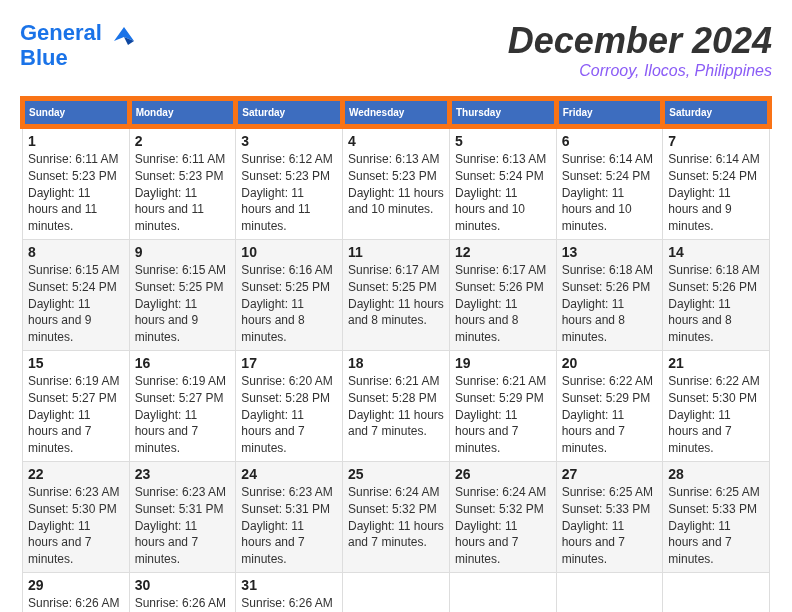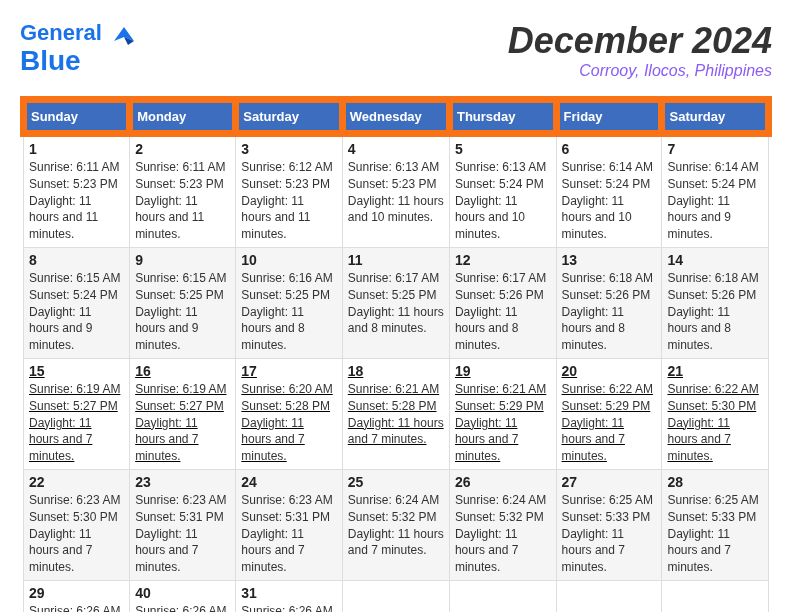--- a/index.html
+++ b/index.html
@@ -36,23 +36,23 @@
     .calendar-table {
       width: 100%;
       border-collapse: collapse;
       font-size: 11px;
     }
     .calendar-table th {
       background-color: #3d6dbf;
       color: #fff;
       padding: 6px 4px;
       text-align: left;
-      font-size: 13px;
+      font-size: 10px;
       font-weight: bold;
-      border: 7px solid #f97316;
+      border: 5px solid #f97316;
     }
     .calendar-table td {
       vertical-align: top;
       border: 1px solid #ddd;
       padding: 4px 5px;
       width: 108px;
       min-height: 80px;
       background: #fff;
     }
     .calendar-table tr:nth-child(even) td {
@@ -82,21 +82,21 @@
     <div>
       <div style="display:flex;align-items:center;">
         <div style="font-size:22px;font-weight:bold;color:#333;line-height:1.15;">
           <span style="color:#1a73e8;">General</span>
           <svg style="display:inline;vertical-align:middle;margin-left:2px;" width="28" height="22" viewBox="0 0 28 22">
             <polygon points="4,18 14,4 24,18 14,14" fill="#1a73e8"></polygon>
             <polygon points="14,14 24,18 18,22" fill="#0d47a1"></polygon>
           </svg>
         </div>
       </div>
-      <div style="font-size:28px;font-weight:bold;color:#1a73e8;line-height:1.15;">Blue</div>
+      <div style="font-size:22px;font-weight:bold;color:#1a73e8;line-height:1.15;">Blue</div>
     </div>
   </div>
   <div class="title-block">
     <div class="month-title">December 2024</div>
     <div class="location-title">Corrooy, Ilocos, Philippines</div>
   </div>
 </div>
 
 <table class="calendar-table">
   <thead>
@@ -122,41 +122,41 @@
       </tr>
       <tr>
         <td><span class="day-number">8</span><span class="day-info">Sunrise: 6:15 AM<br>Sunset: 5:24 PM<br>Daylight: 11 hours and 9 minutes.</span></td>
         <td><span class="day-number">9</span><span class="day-info">Sunrise: 6:15 AM<br>Sunset: 5:25 PM<br>Daylight: 11 hours and 9 minutes.</span></td>
         <td><span class="day-number">10</span><span class="day-info">Sunrise: 6:16 AM<br>Sunset: 5:25 PM<br>Daylight: 11 hours and 8 minutes.</span></td>
         <td><span class="day-number">11</span><span class="day-info">Sunrise: 6:17 AM<br>Sunset: 5:25 PM<br>Daylight: 11 hours and 8 minutes.</span></td>
         <td><span class="day-number">12</span><span class="day-info">Sunrise: 6:17 AM<br>Sunset: 5:26 PM<br>Daylight: 11 hours and 8 minutes.</span></td>
         <td><span class="day-number">13</span><span class="day-info">Sunrise: 6:18 AM<br>Sunset: 5:26 PM<br>Daylight: 11 hours and 8 minutes.</span></td>
         <td><span class="day-number">14</span><span class="day-info">Sunrise: 6:18 AM<br>Sunset: 5:26 PM<br>Daylight: 11 hours and 8 minutes.</span></td>
       </tr>
-      <tr style="background: rgb(245, 245, 245); text-decoration: underline;">
+      <tr style="background: rgb(245, 245, 245);">
         <td><span class="day-number">15</span><span class="day-info">Sunrise: 6:19 AM<br>Sunset: 5:27 PM<br>Daylight: 11 hours and 7 minutes.</span></td>
         <td><span class="day-number">16</span><span class="day-info">Sunrise: 6:19 AM<br>Sunset: 5:27 PM<br>Daylight: 11 hours and 7 minutes.</span></td>
         <td><span class="day-number">17</span><span class="day-info">Sunrise: 6:20 AM<br>Sunset: 5:28 PM<br>Daylight: 11 hours and 7 minutes.</span></td>
         <td><span class="day-number">18</span><span class="day-info">Sunrise: 6:21 AM<br>Sunset: 5:28 PM<br>Daylight: 11 hours and 7 minutes.</span></td>
         <td><span class="day-number">19</span><span class="day-info">Sunrise: 6:21 AM<br>Sunset: 5:29 PM<br>Daylight: 11 hours and 7 minutes.</span></td>
         <td><span class="day-number">20</span><span class="day-info">Sunrise: 6:22 AM<br>Sunset: 5:29 PM<br>Daylight: 11 hours and 7 minutes.</span></td>
         <td><span class="day-number">21</span><span class="day-info">Sunrise: 6:22 AM<br>Sunset: 5:30 PM<br>Daylight: 11 hours and 7 minutes.</span></td>
       </tr>
       <tr>
         <td><span class="day-number">22</span><span class="day-info">Sunrise: 6:23 AM<br>Sunset: 5:30 PM<br>Daylight: 11 hours and 7 minutes.</span></td>
         <td><span class="day-number">23</span><span class="day-info">Sunrise: 6:23 AM<br>Sunset: 5:31 PM<br>Daylight: 11 hours and 7 minutes.</span></td>
         <td><span class="day-number">24</span><span class="day-info">Sunrise: 6:23 AM<br>Sunset: 5:31 PM<br>Daylight: 11 hours and 7 minutes.</span></td>
         <td><span class="day-number">25</span><span class="day-info">Sunrise: 6:24 AM<br>Sunset: 5:32 PM<br>Daylight: 11 hours and 7 minutes.</span></td>
         <td><span class="day-number">26</span><span class="day-info">Sunrise: 6:24 AM<br>Sunset: 5:32 PM<br>Daylight: 11 hours and 7 minutes.</span></td>
         <td><span class="day-number">27</span><span class="day-info">Sunrise: 6:25 AM<br>Sunset: 5:33 PM<br>Daylight: 11 hours and 7 minutes.</span></td>
         <td><span class="day-number">28</span><span class="day-info">Sunrise: 6:25 AM<br>Sunset: 5:33 PM<br>Daylight: 11 hours and 7 minutes.</span></td>
       </tr>
       <tr style="background: rgb(245, 245, 245); padding-left: 36px;">
         <td><span class="day-number">29</span><span class="day-info">Sunrise: 6:26 AM<br>Sunset: 5:34 PM<br>Daylight: 11 hours and 8 minutes.</span></td>
-        <td><span class="day-number">40</span><span class="day-info">Sunrise: 6:26 AM<br>Sunset: 5:34 PM<br>Daylight: 11 hours and 8 minutes.</span></td>
+        <td><span class="day-number">30</span><span class="day-info">Sunrise: 6:26 AM<br>Sunset: 5:34 PM<br>Daylight: 11 hours and 8 minutes.</span></td>
         <td><span class="day-number">31</span><span class="day-info">Sunrise: 6:26 AM<br>Sunset: 5:35 PM<br>Daylight: 11 hours and 8 minutes.</span></td>
         <td class="empty-cell"></td>
         <td class="empty-cell"></td>
         <td class="empty-cell"></td>
         <td class="empty-cell"></td>
       </tr>
     </tbody>
 </table>
 
 </body></html>

